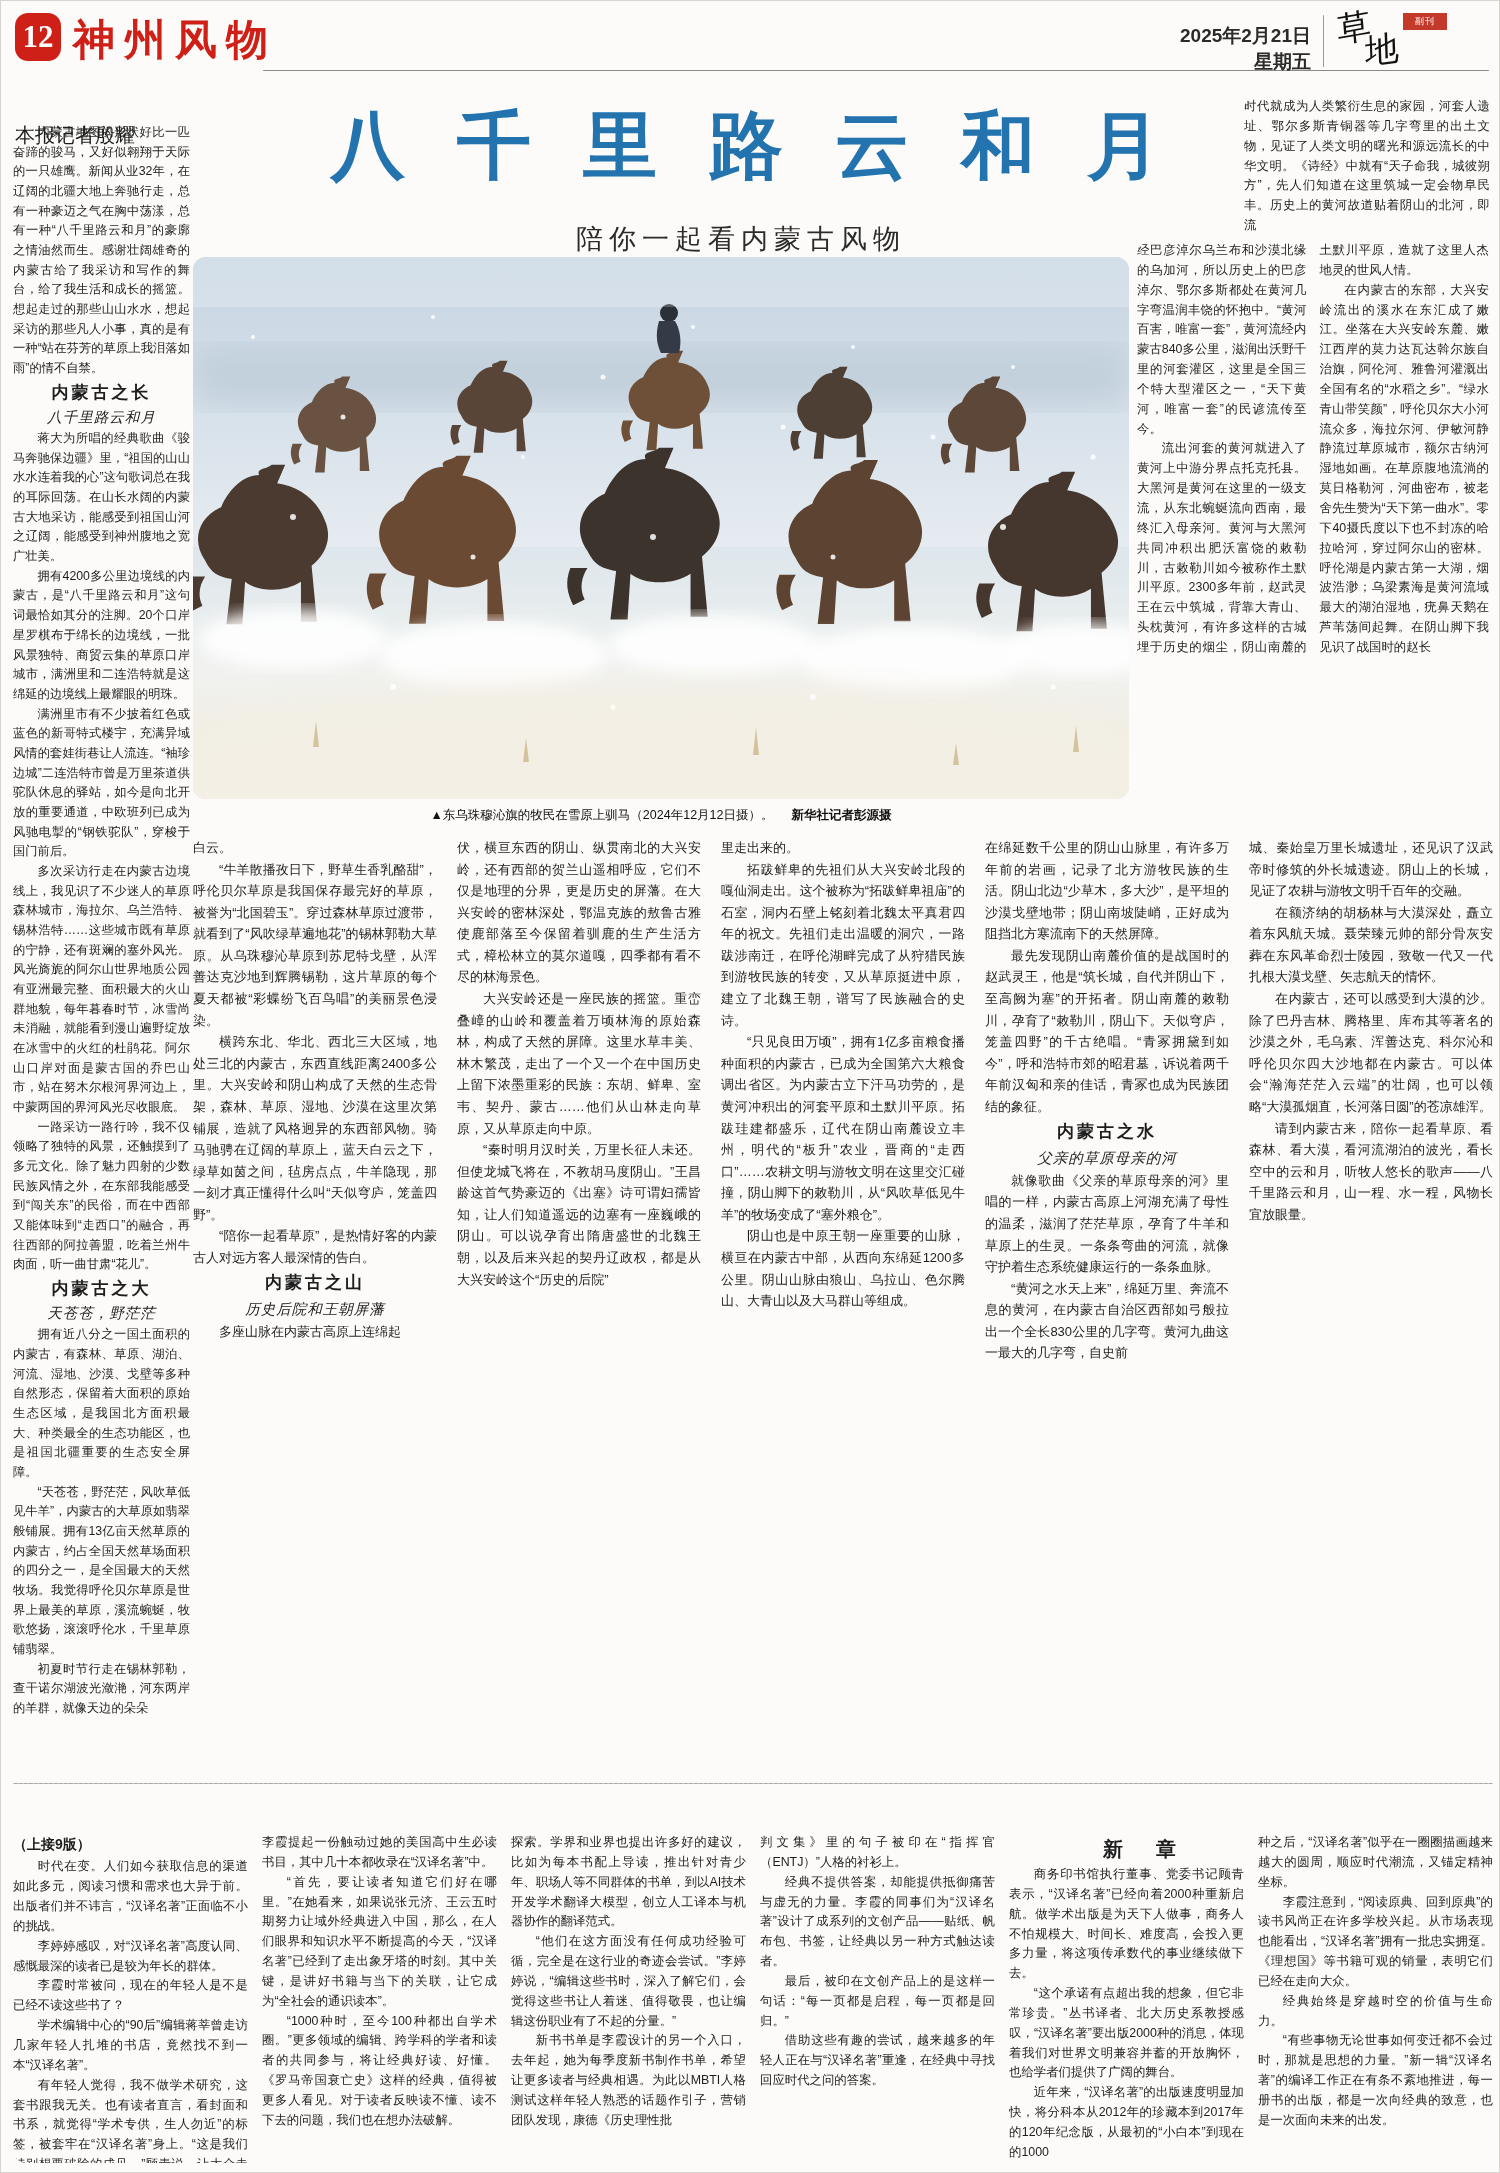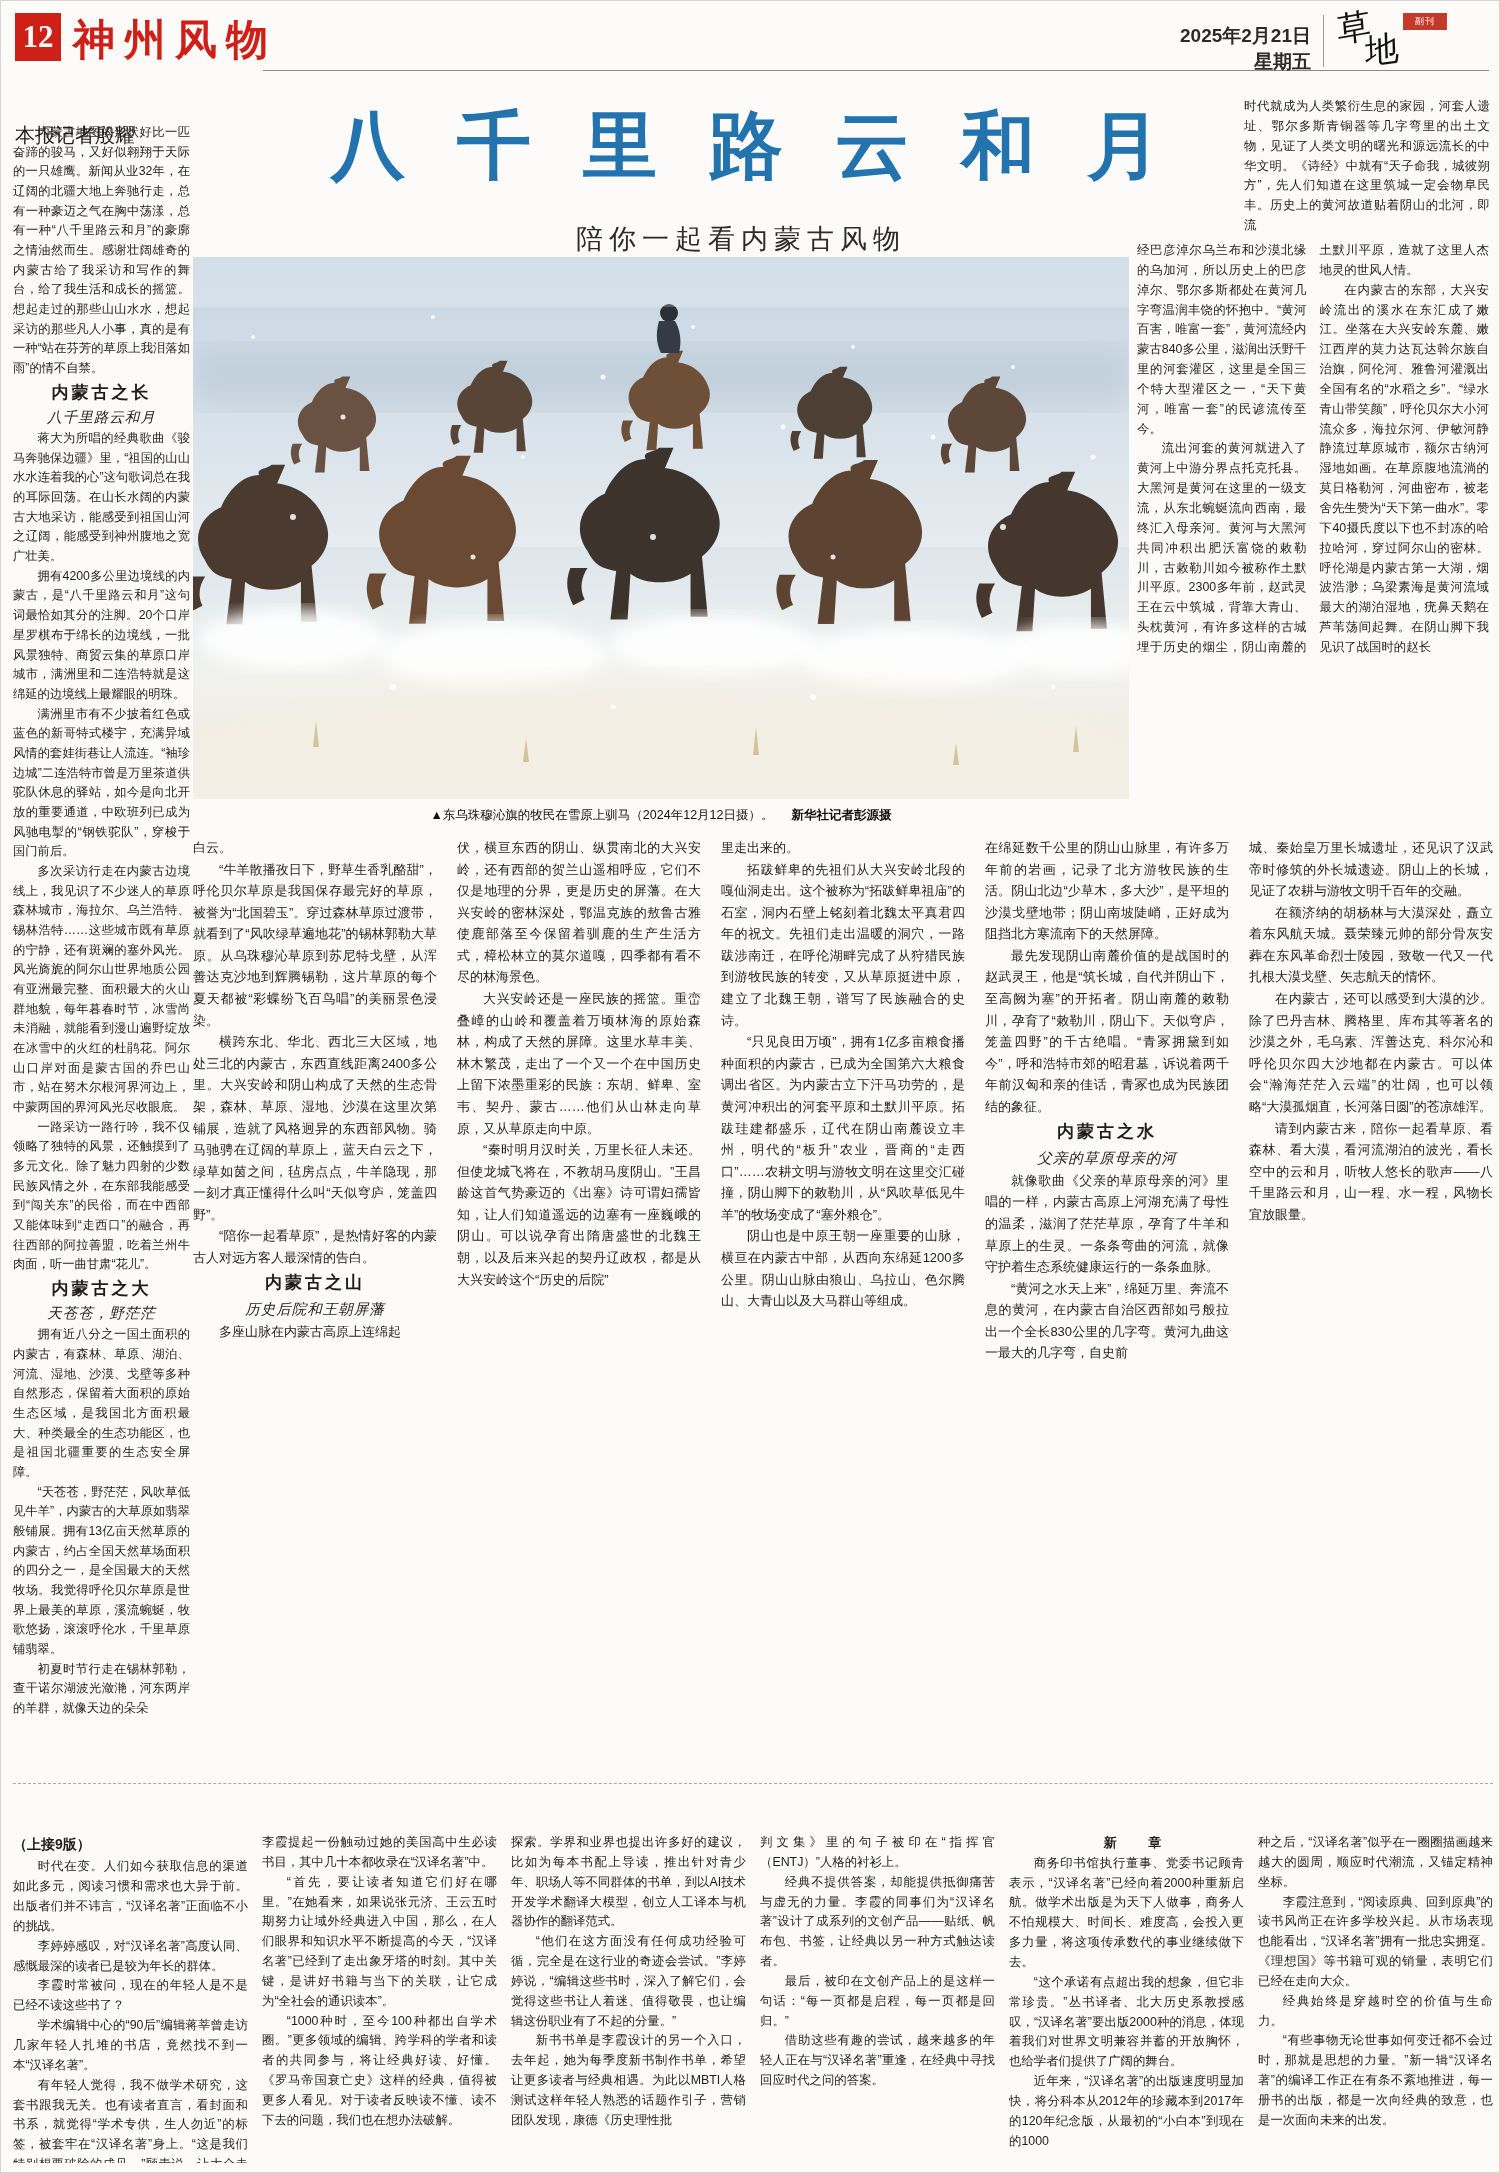--- a/index.html
+++ b/index.html
@@ -1,19 +1,19 @@
 <!DOCTYPE html>
 <html><head>
 <meta charset="utf-8">
 <style>
   html,body{margin:0;padding:0;background:#e9e7e3;}
   .page{position:relative;width:1500px;height:2173px;background:#fcfbf9;margin:0 auto;
         font-family:"Liberation Sans",sans-serif;color:#1d1d1d;overflow:hidden;
         border:1px solid #d8d5d0;box-sizing:border-box;}
-  .abs{position:absolute;}
+  .abs{position:absolute;border-radius:13px;}
   
   .pagenum{left:14px;top:12px;width:46px;height:48px;background:#cf2017;color:#fff;
            font-weight:bold;font-size:31px;display:flex;align-items:center;justify-content:center;
            font-family:"Liberation Serif",serif;}
   .secname{left:72px;top:16px;font-family:"Liberation Serif",serif;font-weight:900;
            font-size:42px;color:#cf2017;letter-spacing:9px;line-height:1.1;text-align:center;}
   .hdr-rule{left:262px;top:69px;width:1226px;height:1px;background:#8a8a8a;}
   .dateblk{left:1150px;top:22px;width:160px;text-align:right;font-size:19px;font-weight:bold;
            color:#2a2a2a;line-height:1.35;}
   .hdr-sep{left:1322px;top:14px;width:1px;height:52px;background:#9a9a9a;}
@@ -44,21 +44,21 @@
   .caption b{margin-left:18px;}
   .rb-block{left:1136px;top:240px;width:352px;height:560px;column-count:2;column-gap:13px;overflow:hidden;}
   
   .midgrid{left:192px;top:836px;width:1300px;height:934px;display:flex;gap:20px;overflow:hidden;}
   .midgrid .mcol{flex:1;overflow:hidden;font-size:13px;line-height:1.66;}
   
   .dashline{left:12px;top:1782px;width:1480px;border-top:1px dashed #a8a8a8;}
   .botgrid{left:12px;top:1800px;width:1480px;height:362px;display:flex;gap:14px;overflow:hidden;}
   .botgrid .bcol{flex:1;overflow:hidden;margin-top:32px;}
   .cont-label{font-weight:bold;font-size:14px;text-indent:0 !important;margin-bottom:2px !important;}
-  .nz-h{font-weight:bold;font-size:13px;text-align:center;letter-spacing:14px;margin:2px 0 10px;text-indent:14px;}
+  .nz-h{font-weight:bold;font-size:20px;text-align:center;letter-spacing:14px;margin:2px 0 10px;text-indent:14px;font-family:Liberation Serif, serif;}
 </style>
 </head>
 <body>
 
 <div class="page">
 
   <div class="abs pagenum">12</div>
   <div class="abs secname">神州风物</div>
   <div class="abs hdr-rule"></div>
   <div class="abs dateblk">

